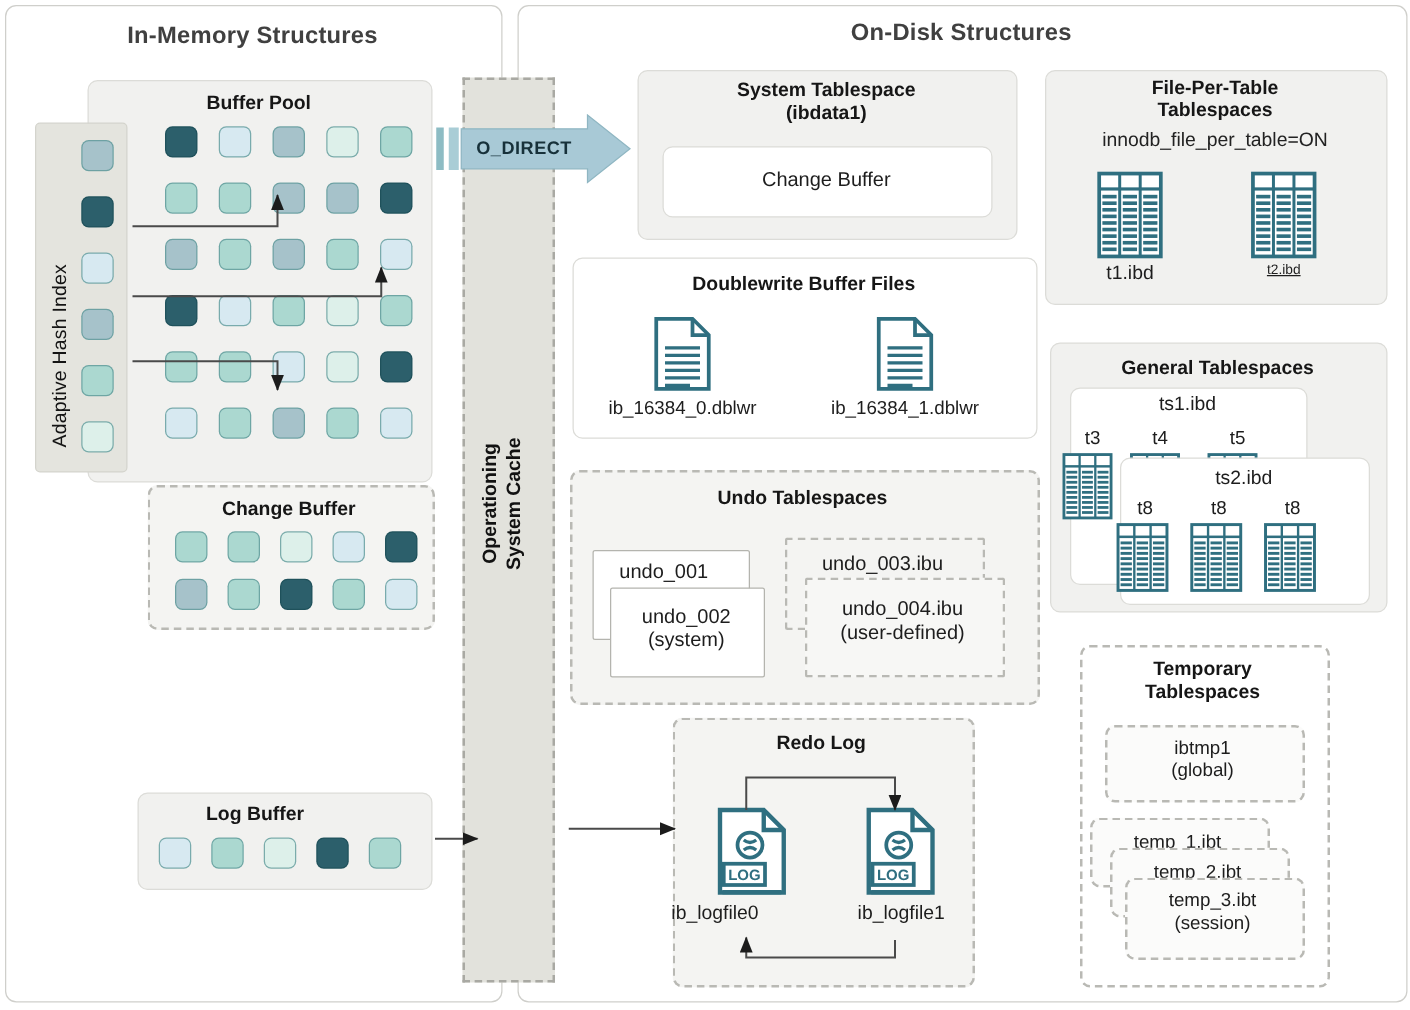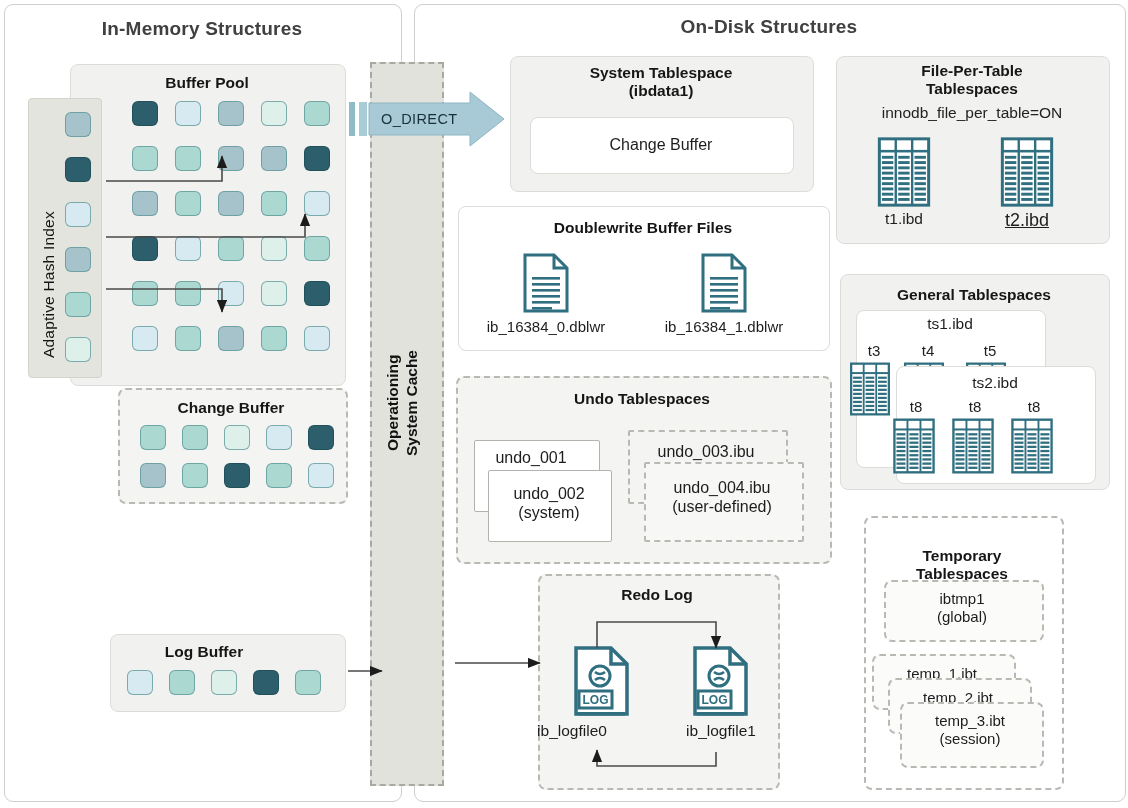--- a/index.html
+++ b/index.html
@@ -63,21 +63,21 @@
   }
   .oscache-text{
     position:absolute;font-size:15.5px;font-weight:bold;color:#121212;
     writing-mode:vertical-rl;transform:rotate(180deg);
     text-align:center;line-height:1.25;white-space:pre;
   }
 
   
   .odirect-label{
     position:absolute;font-size:14.5px;color:#17313a;letter-spacing:.4px;
-    font-weight:400;
+    font-weight:700;
   }
 
   svg{display:block;overflow:visible;}
   .svg-layer{position:absolute;left:0;top:0;width:1128px;height:808px;pointer-events:none;}
 </style>
 </head>
 <body>
 
 <div class="stage">
 
@@ -244,21 +244,21 @@
         <rect x="4" y="58.2" width="13.399999999999999" height="3.4" fill="#2f6f80"></rect>
         <rect x="23.2" y="58.2" width="13.400000000000002" height="3.4" fill="#2f6f80"></rect>
         <rect x="42.4" y="58.2" width="13.399999999999999" height="3.4" fill="#2f6f80"></rect>
         <rect x="4" y="64.4" width="13.399999999999999" height="3.4" fill="#2f6f80"></rect>
         <rect x="23.2" y="64.4" width="13.400000000000002" height="3.4" fill="#2f6f80"></rect>
         <rect x="42.4" y="64.4" width="13.399999999999999" height="3.4" fill="#2f6f80"></rect>
         <rect x="4" y="70.6" width="13.399999999999999" height="3.4" fill="#2f6f80"></rect>
         <rect x="23.2" y="70.6" width="13.400000000000002" height="3.4" fill="#2f6f80"></rect>
         <rect x="42.4" y="70.6" width="13.399999999999999" height="3.4" fill="#2f6f80"></rect>
       </svg>
-      <div class="lbl" style="left: 977px; top: 210px; width: 100px; font-size: 18px; text-decoration: underline;">t2.ibd</div>
+      <div class="lbl" style="left: 977px; top: 210px; width: 100px; font-size: 11px; text-decoration: underline;">t2.ibd</div>
     </div>
 
   <div class="card white" style="left:458px;top:206px;width:370px;height:143px;"></div>
   <div class="hdr" style="left:458px;top:219px;width:370px;">Doublewrite Buffer Files</div>
   <div id="doublewrite-files">
       <svg width="48" height="62" viewBox="0 0 48 60" style="position: absolute; left: 522px; top: 252px;">
         <path d="M3 2 H32 L45 15 V58 H3 Z" fill="#ffffff" stroke="#2f6f80" stroke-width="3"></path>
         <path d="M32 2 L32 15 L45 15" fill="none" stroke="#2f6f80" stroke-width="3"></path>
         <rect x="10" y="24" width="28" height="2.6" fill="#2f6f80"></rect>
         <rect x="10" y="30" width="28" height="2.6" fill="#2f6f80"></rect>
@@ -507,21 +507,21 @@
 
   <div class="card plain-dashed" style="left:628px;top:430px;width:156px;height:70px;border-radius:2px;background:#f4f4f2;"></div>
   <div class="lbl" style="left:628px;top:442px;width:156px;font-size:16px;">undo_003.ibu</div>
   <div class="card plain-dashed" style="left:644px;top:462px;width:156px;height:76px;border-radius:2px;background:#f7f7f5;"></div>
   <div class="lbl" style="left:644px;top:478px;width:156px;font-size:16px;">
     <span>undo_004.ibu</span><br>
     <span>(user-defined)</span>
   </div>
 
   <div class="card plain-dashed" style="left:864px;top:516px;width:196px;height:270px;background:transparent;"></div>
-  <div class="hdr" style="left:864px;top:527px;width:196px;margin-top:20px;">
+  <div class="hdr" style="left:864px;top:527px;width:196px;">
     <span>Temporary</span><br>
     <span>Tablespaces</span>
   </div>
   <div class="card plain-dashed" style="left:884px;top:580px;width:156px;height:58px;background:#fbfbfa;"></div>
   <div class="lbl" style="left:884px;top:590px;width:156px;font-size:15px;">
     <span>ibtmp1</span><br>
     <span>(global)</span>
   </div>
   <div class="card plain-dashed" style="left:872px;top:654px;width:140px;height:52px;background:#fbfbfa;"></div>
   <div class="lbl" style="left:872px;top:665px;width:140px;font-size:15px;">temp_1.ibt</div>

